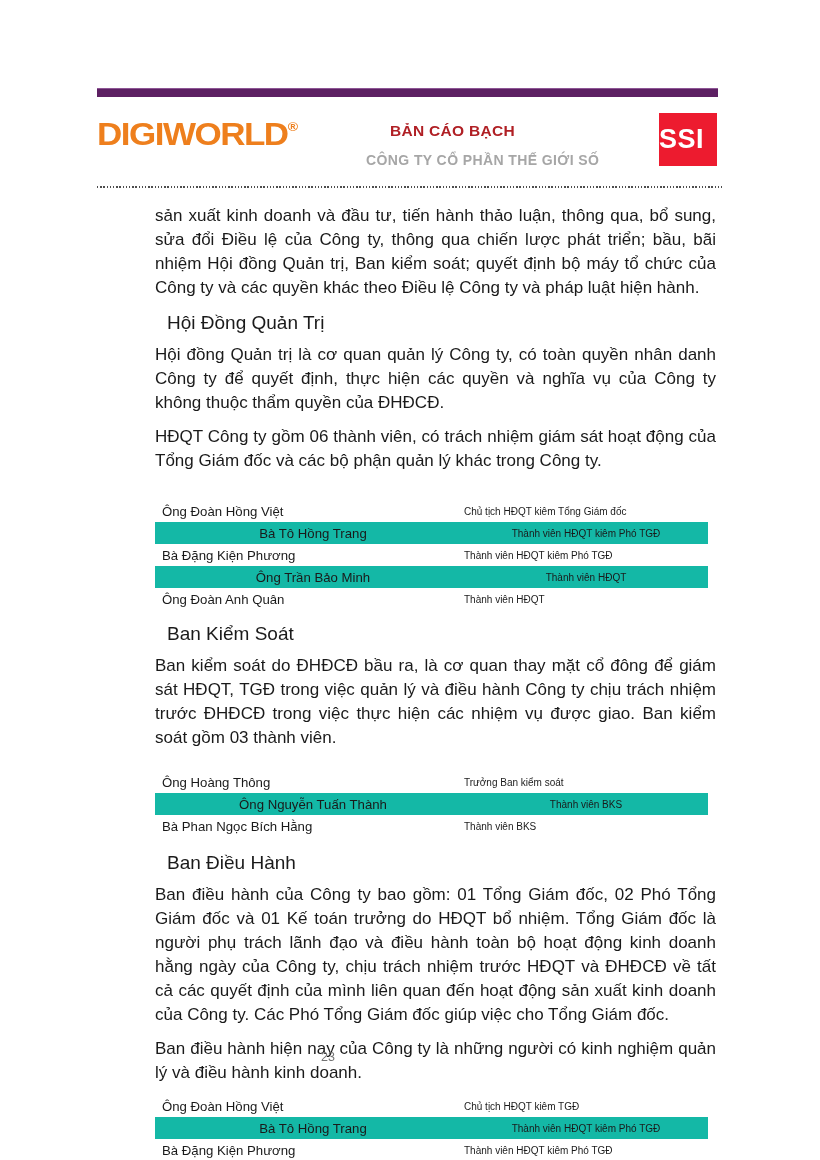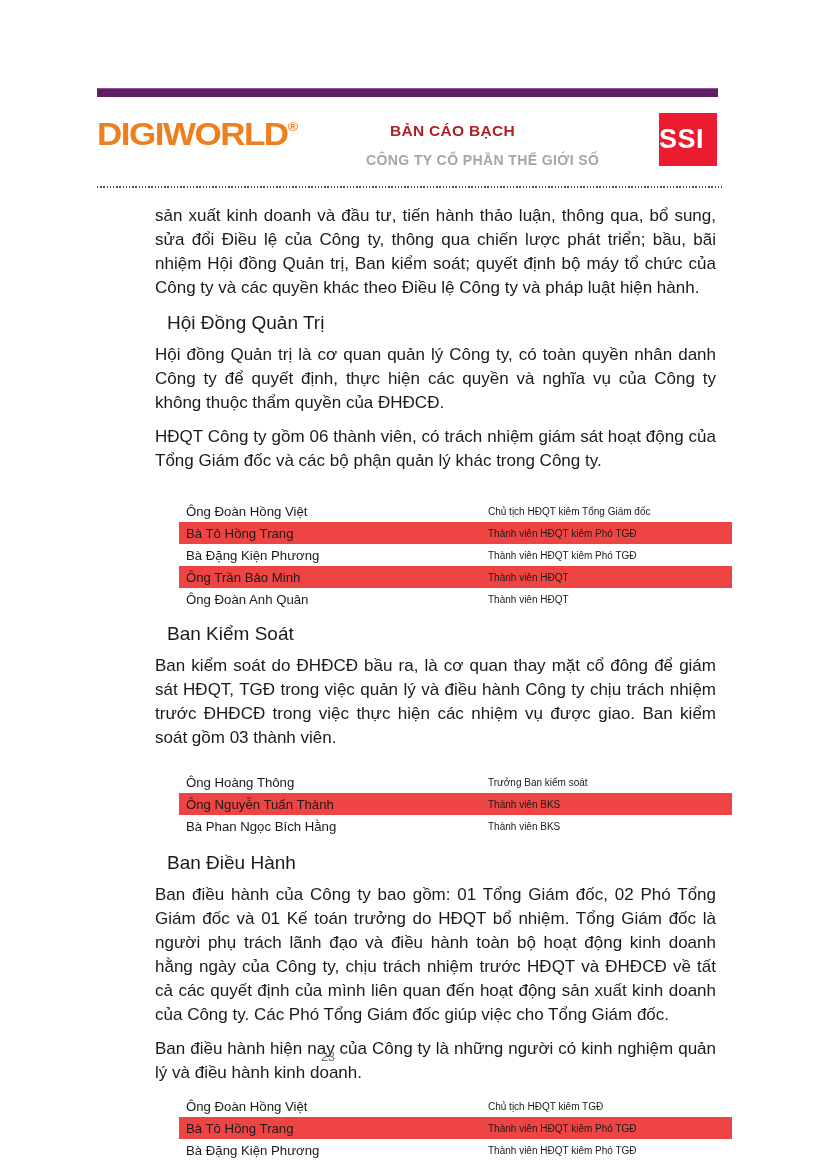--- a/index.html
+++ b/index.html
@@ -55,26 +55,26 @@
   .content { position: absolute; left: 155px; top: 204px; width: 561px; }
   .content p {
     font-size: 17px; line-height: 24px;
     text-align: justify; margin: 0 0 10px 0;
   }
   .content h3 {
     font-size: 19px; font-weight: normal;
     margin: 12px 0 9px 12px;
   }
   
-  .mtable { margin-left: 24px; width: 553px; }
+  .mtable { margin-left: 0; width: 553px; }
   .mtable.t1 { margin-top: 27px; margin-bottom: 13px; }
   .mtable.t2 { margin-top: 21px; margin-bottom: 15px; }
   .mtable.t3 { margin-top: 3px; }
   .mrow { display: flex; height: 22px; align-items: center; }
-  .mrow.alt { background: #ef4444; }
+  .mrow.alt { background: #14b8a6; text-align: center; }
   .mcell-name {
     width: 309px; padding-left: 7px; box-sizing: border-box;
     font-size: 13.2px; white-space: nowrap; overflow: hidden;
   }
   .mcell-title { flex: 1; font-size: 10px; white-space: nowrap; overflow: hidden; }
   
   .footer {
     position: absolute; left: 0; top: 1050px; width: 656px;
     text-align: center; font-size: 12.5px; color: #737373;
   }

